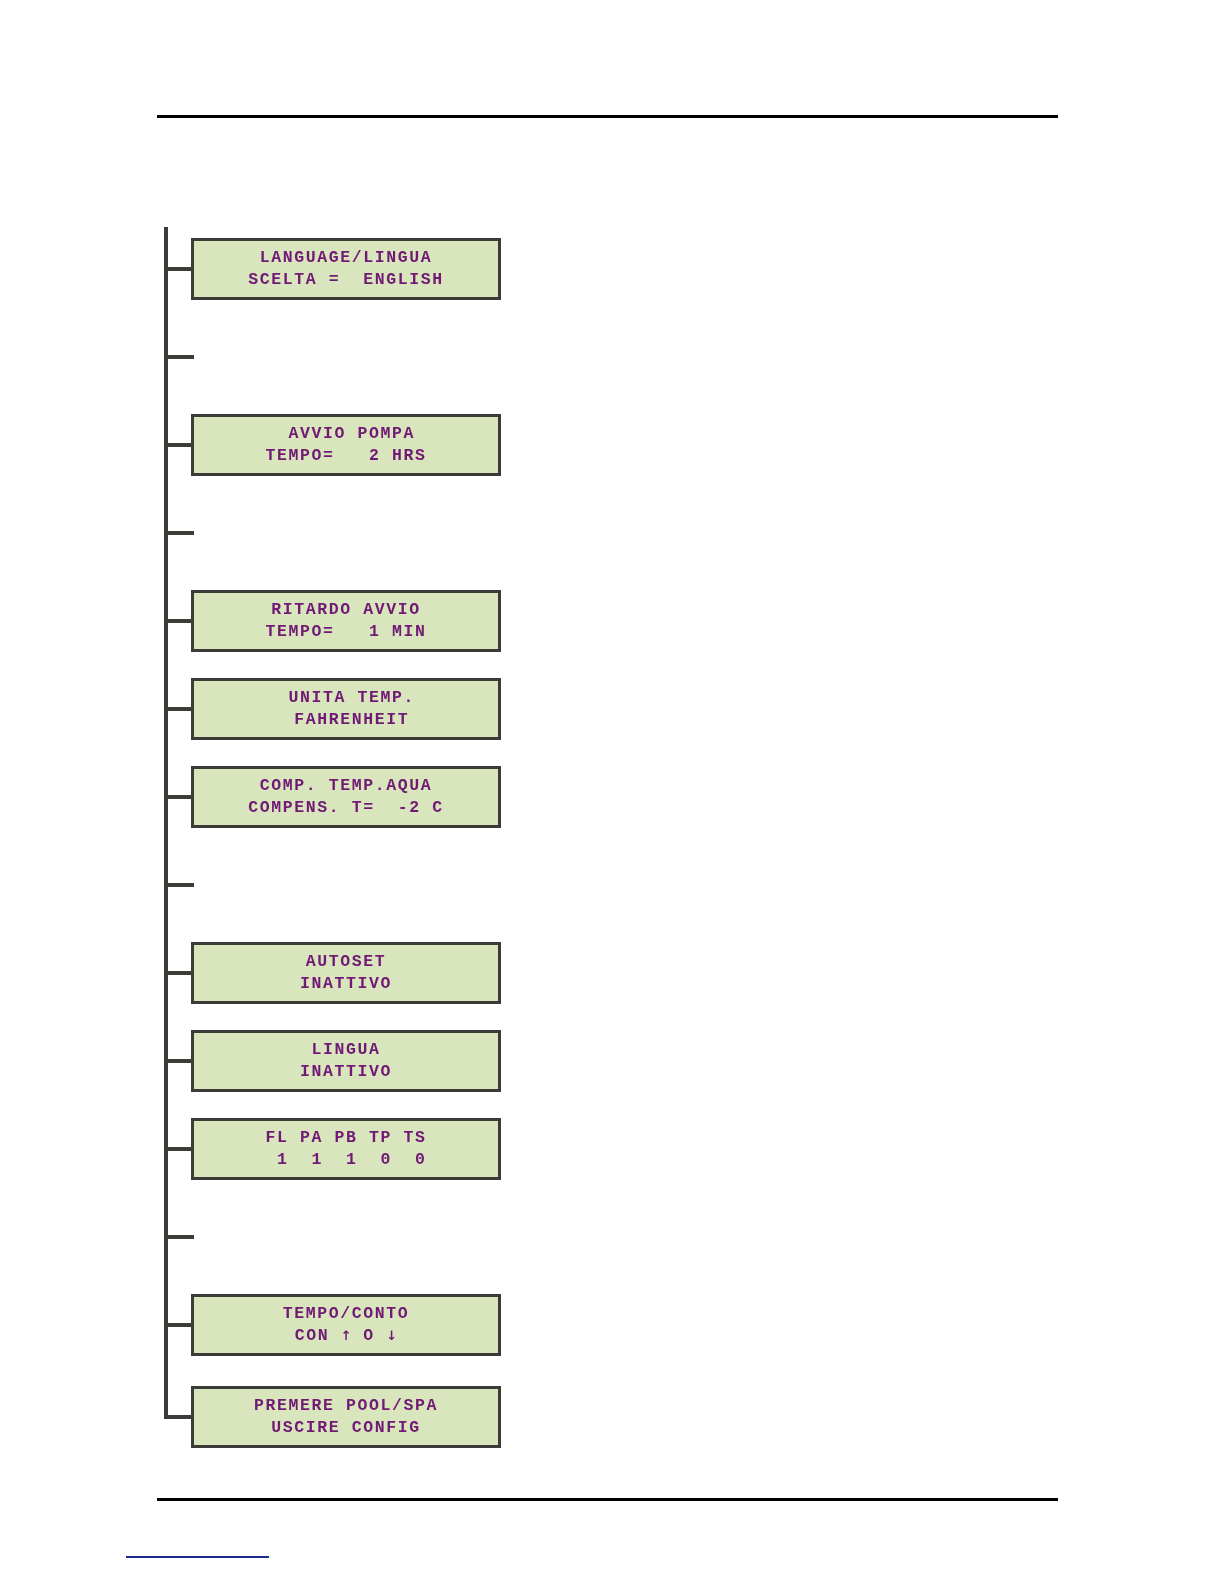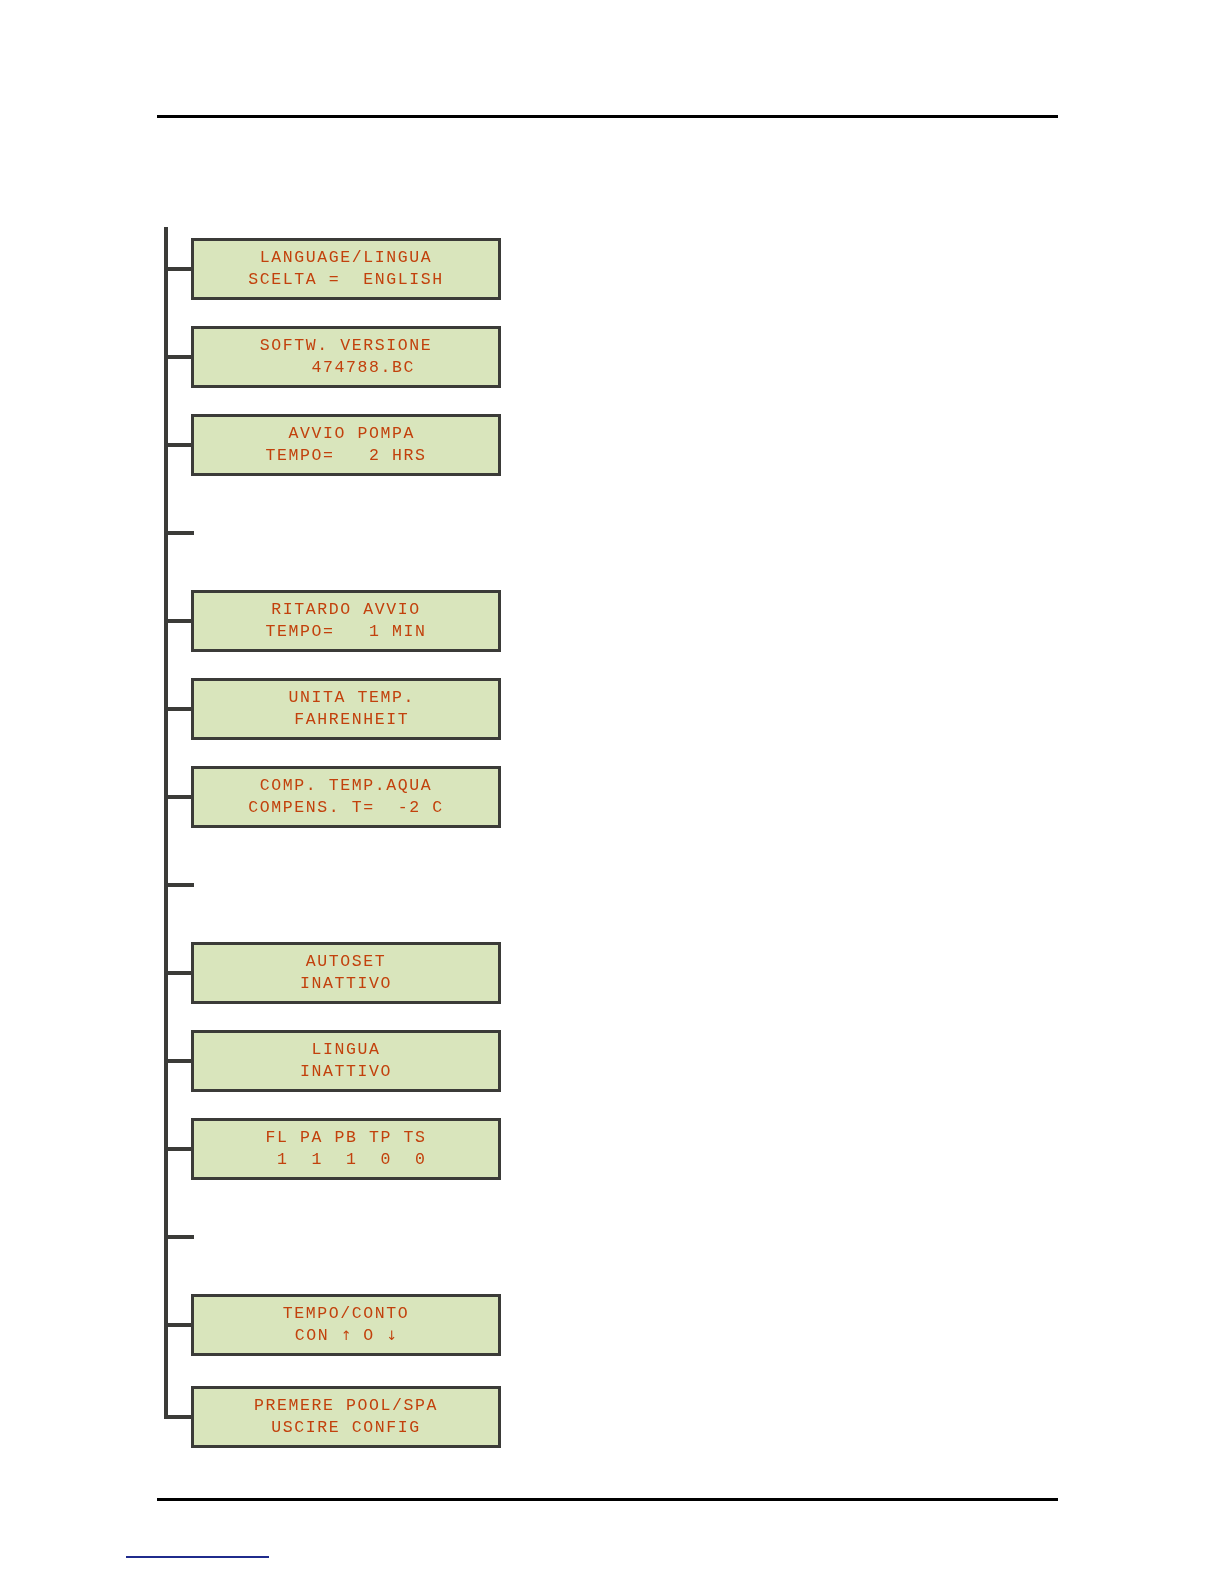--- a/index.html
+++ b/index.html
@@ -71,23 +71,24 @@
     display: flex;
     flex-direction: column;
     justify-content: center;
     align-items: center;
     gap: 2px;
   }
   .lcd-line {
     font-family: "Liberation Mono", monospace;
     font-size: 16.5px;
     letter-spacing: 1.6px;
-    color: #c2410c;
+    color: #701a75;
     white-space: pre;
     line-height: 20px;
+    font-weight: bold;
   }
   .arrow {
     font-family: "DejaVu Sans", sans-serif;
     font-size: 13px;
     letter-spacing: 0;
   }
 </style>
 </head>
 <body>
 
@@ -111,24 +112,20 @@
   <div class="branch" style="top:1147px"></div>
   <div class="branch" style="top:1235px"></div>
   <div class="branch" style="top:1323px"></div>
   <div class="branch" style="top:1415px"></div>
 
   <div class="lcd" style="top:238px">
     <div class="lcd-line">LANGUAGE/LINGUA</div>
     <div class="lcd-line">SCELTA =  ENGLISH</div>
   </div>
 
-  <div class="lcd" style="top:326px">
-    <div class="lcd-line">SOFTW. VERSIONE</div>
-    <div class="lcd-line">   474788.BC</div>
-  </div>
 
   <div class="lcd" style="top:414px">
     <div class="lcd-line"> AVVIO POMPA</div>
     <div class="lcd-line">TEMPO=   2 HRS</div>
   </div>
 
 
   <div class="lcd" style="top:590px">
     <div class="lcd-line">RITARDO AVVIO</div>
     <div class="lcd-line">TEMPO=   1 MIN</div>

